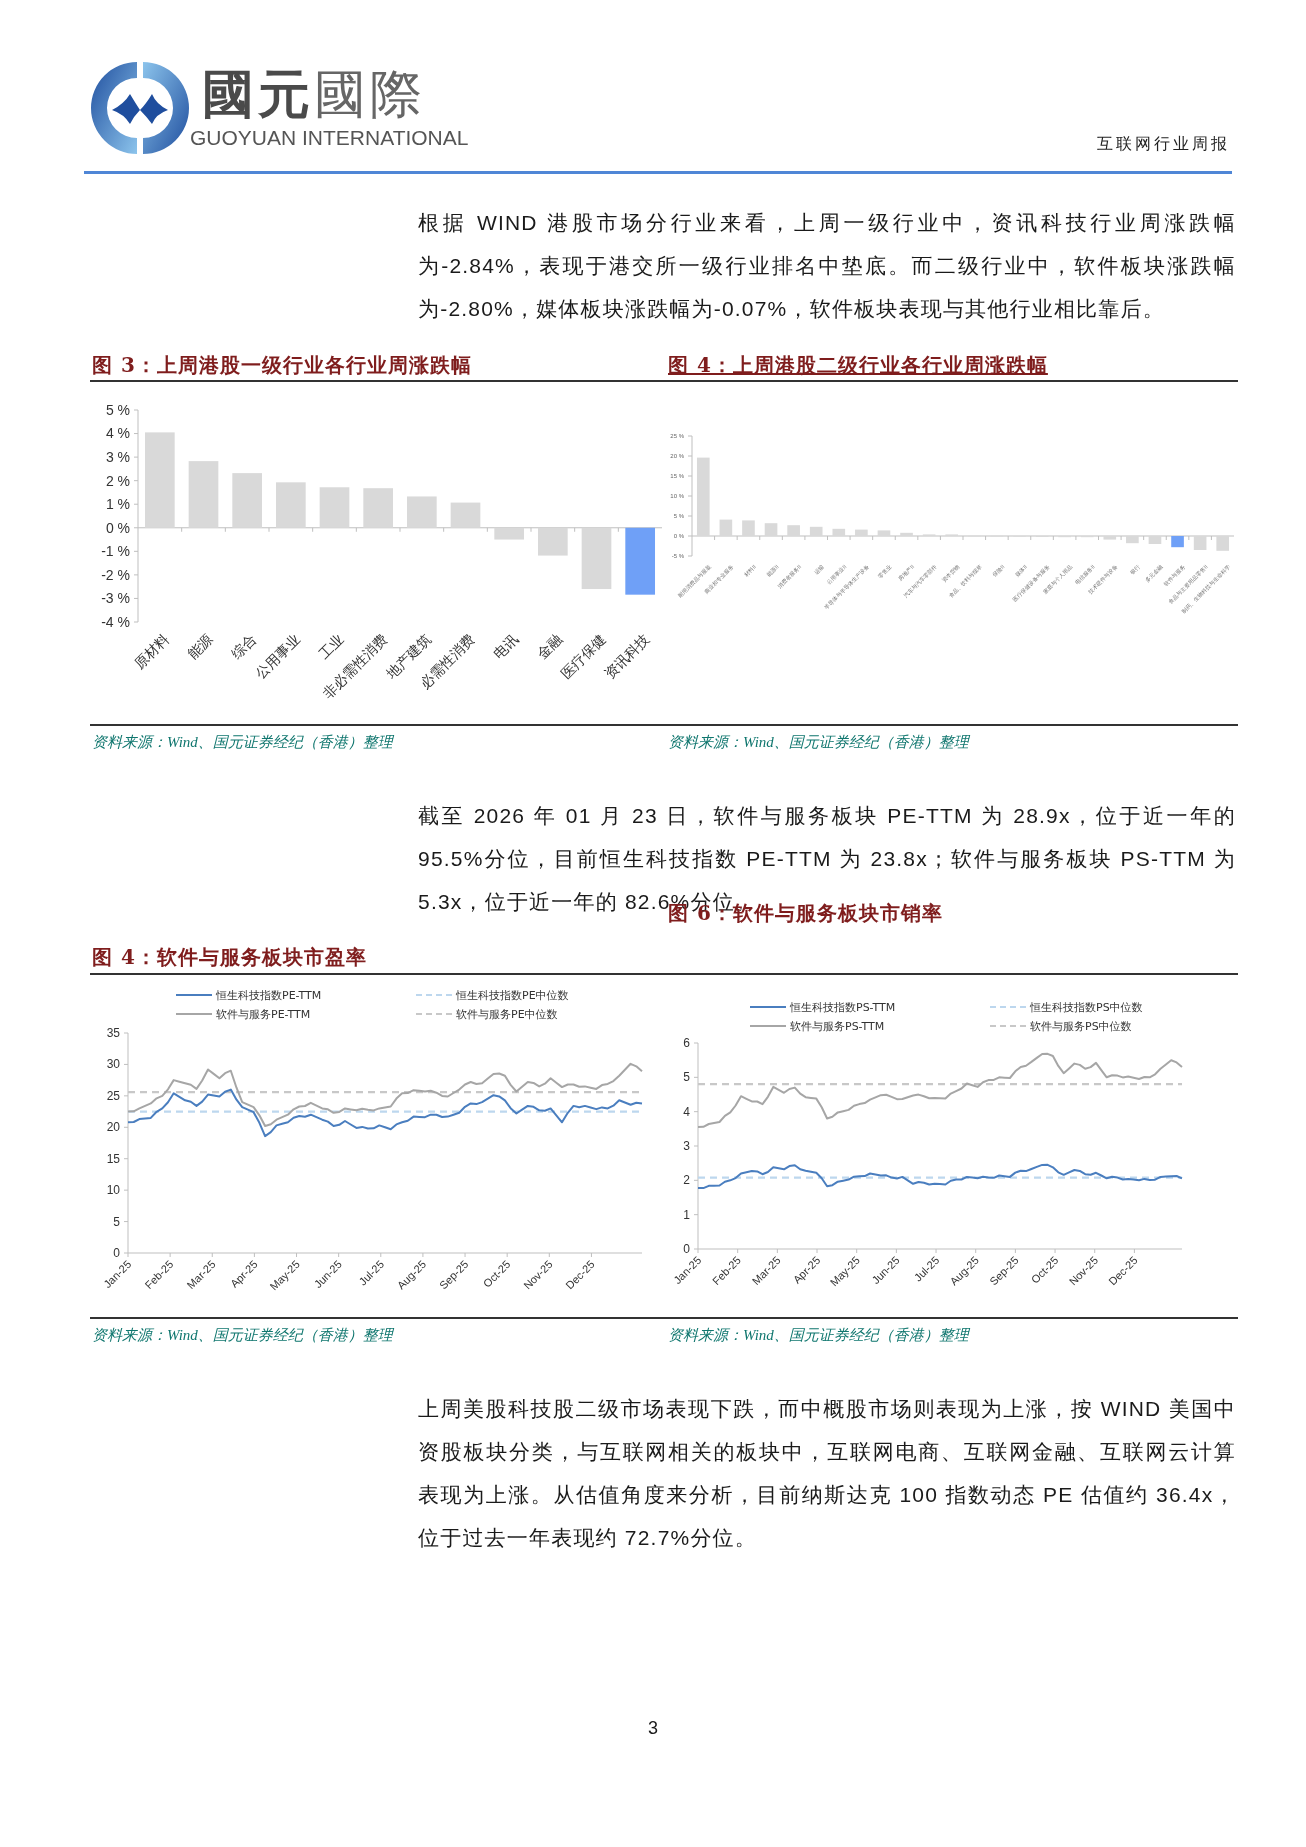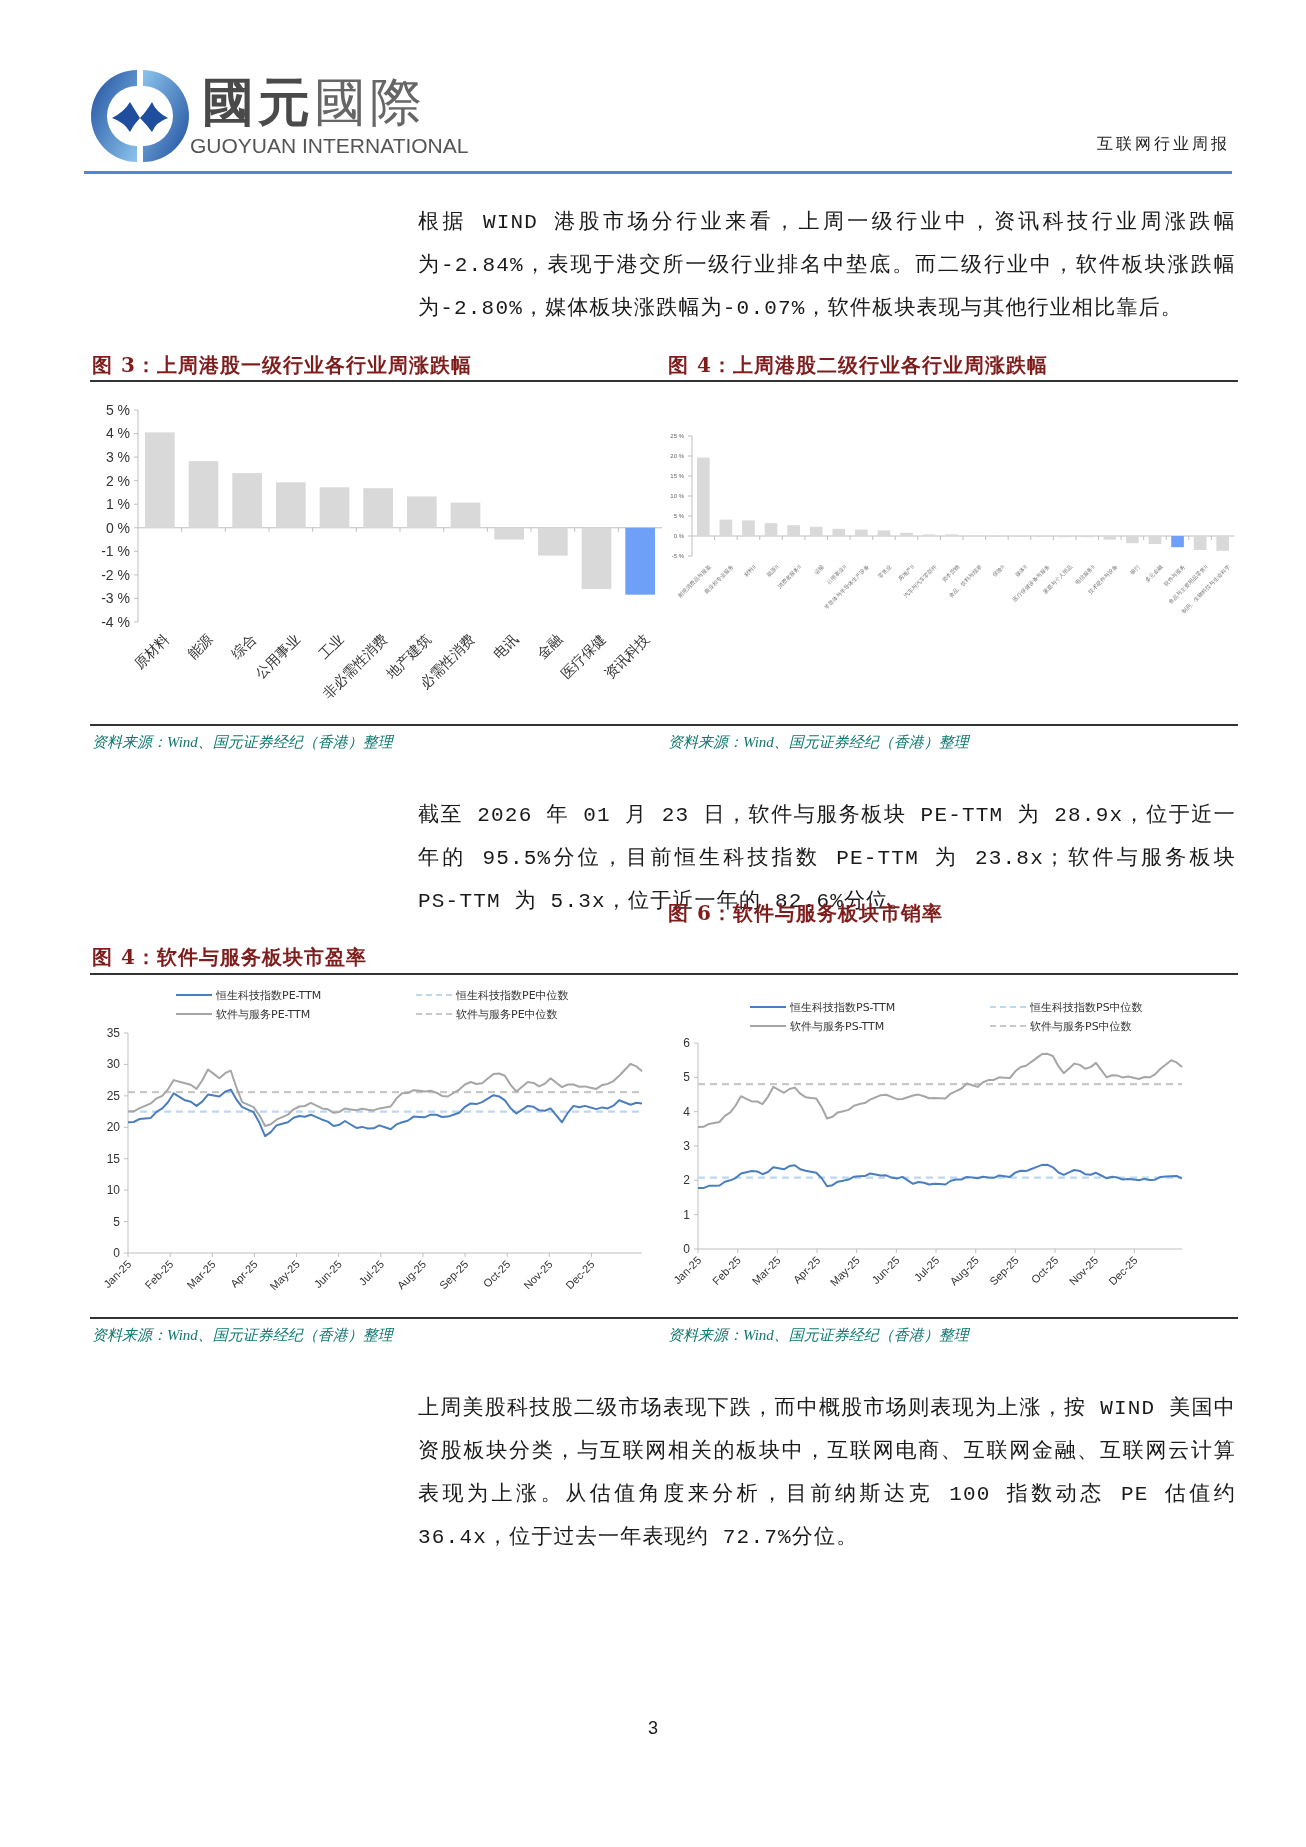--- a/index.html
+++ b/index.html
@@ -1,26 +1,26 @@
 <!DOCTYPE html>
 <html><head>
 <meta charset="utf-8">
 <style>
   * { box-sizing: border-box; margin: 0; padding: 0; }
   body { width: 1306px; height: 1847px; background: #ffffff; position: relative; overflow: hidden;
          font-family: "DejaVu Serif", "Liberation Serif", serif; color: #1a1a1a; }
   .abs { position: absolute; }
-  .logo-wrap { left: 90px; top: 58px; width: 380px; height: 100px; margin-top: 8px; }
+  .logo-wrap { left: 90px; top: 58px; width: 380px; height: 100px; }
   .logo-cn { left: 112px; top: 2px; font-family: "DejaVu Sans", sans-serif; font-size: 52px; letter-spacing: 4px; color: #555; white-space: nowrap; }
   .logo-cn b { font-weight: bold; color: #4a4a4a; }
   .logo-cn span { font-weight: normal; color: #666; }
   .logo-en { left: 100px; top: 68px; font-family: "Liberation Sans", sans-serif; font-size: 21px; color: #555; letter-spacing: 0px; white-space: nowrap; }
   .header-title { right: 76px; top: 134px; font-size: 16px; letter-spacing: 3px; color: #222; }
   .header-rule { left: 84px; top: 171px; width: 1148px; height: 3px; background: #4f86d6; }
-  .para { left: 418px; width: 818px; font-family: Liberation Mono, monospace; font-size: 21px; line-height: 43px; letter-spacing: 1.2px; color: #1a1a1a; text-align: justify; }
+  .para { left: 418px; width: 818px; font-family: Liberation Sans, sans-serif; font-size: 21px; line-height: 43px; letter-spacing: 1.2px; color: #1a1a1a; text-align: justify; }
   .fig-title { font-family: "DejaVu Serif", serif; font-weight: bold; font-size: 20px; letter-spacing: 1px; color: #7f1d1d; white-space: nowrap; }
   .fig-rule { height: 2px; background: #333; }
   .fig-bottom { height: 2px; background: #333; }
   .source { font-family: Liberation Serif, serif; font-style: italic; font-size: 15px; color: #0f766e; white-space: nowrap; }
   .page-num { left: 0; width: 1306px; top: 1718px; text-align: center; font-family: "Liberation Sans", sans-serif; font-size: 18px; }
   svg text { font-family: "Liberation Sans", sans-serif; }
   .cjk { font-family: "DejaVu Sans", sans-serif; }
 </style>
 </head>
 <body>
@@ -106,21 +106,21 @@
     <rect x="491.6533333333333" y="145.77777777777777" width="29.693333333333335" height="61.24444444444444" fill="#d9d9d9"></rect>
     <line x1="484.66666666666663" y1="145.77777777777777" x2="484.66666666666663" y2="149.77777777777777" stroke="#bfbfbf"></line>
     <text x="516.5" y="258" text-anchor="end" font-size="14" fill="#333" class="cjk" transform="rotate(-45 516.5 258)">医疗保健</text>
     <rect x="535.3199999999999" y="145.77777777777777" width="29.693333333333335" height="66.89777777777778" fill="#6fa0f7"></rect>
     <line x1="528.3333333333333" y1="145.77777777777777" x2="528.3333333333333" y2="149.77777777777777" stroke="#bfbfbf"></line>
     <text x="560.1666666666666" y="258" text-anchor="end" font-size="14" fill="#333" class="cjk" transform="rotate(-45 560.1666666666666 258)">资讯科技</text>
   </svg>
 <div class="abs fig-bottom" style="left:90px;top:724px;width:576px;"></div>
 <div class="abs source" style="left:92px;top:733px;">资料来源：Wind、国元证券经纪（香港）整理</div>
 
-<div class="abs fig-title" style="left:668px;top:352px;">图 4：上周港股二级行业各行业周涨跌幅</div>
+<div class="abs fig-title" style="left:668px;top:352px;text-decoration:underline;">图 4：上周港股二级行业各行业周涨跌幅</div>
 <div class="abs fig-rule" style="left:666px;top:380px;width:572px;"></div>
 <svg class="abs" id="fig4" style="left:666px;top:382px;" width="572" height="342">
     <line x1="26" y1="54" x2="26" y2="174" stroke="#bfbfbf" stroke-width="1"></line>
     <line x1="22" y1="54" x2="26" y2="54" stroke="#bfbfbf"></line>
     <text x="18" y="56.1" text-anchor="end" font-size="6" fill="#666">25 %</text>
     <line x1="22" y1="74" x2="26" y2="74" stroke="#bfbfbf"></line>
     <text x="18" y="76.1" text-anchor="end" font-size="6" fill="#666">20 %</text>
     <line x1="22" y1="94" x2="26" y2="94" stroke="#bfbfbf"></line>
     <text x="18" y="96.1" text-anchor="end" font-size="6" fill="#666">15 %</text>
     <line x1="22" y1="114" x2="26" y2="114" stroke="#bfbfbf"></line>

